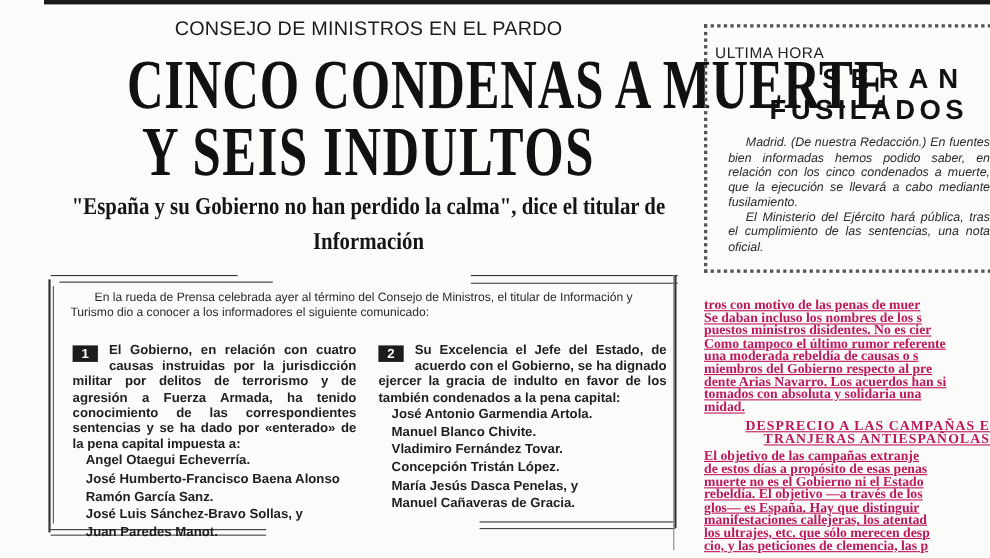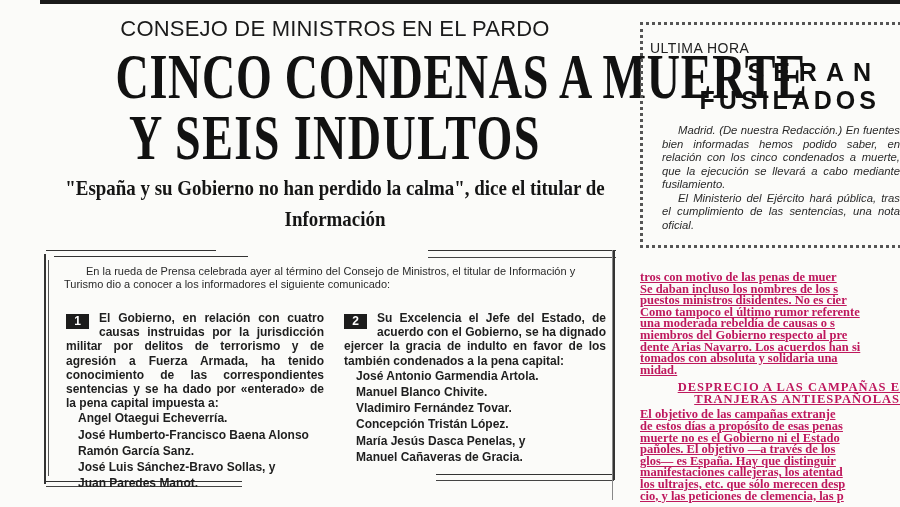--- a/index.html
+++ b/index.html
@@ -6,21 +6,21 @@
   body {
     width: 900px; height: 507px; overflow: hidden;
     background: #fbfbf9; color: #161616; position: relative;
     font-family: "Liberation Sans", sans-serif;
   }
   .top-rule { position: absolute; left: 40px; top: 0; width: 860px; height: 4px; background: #1a1a1a; }
 
   
   .kicker {
     position: absolute; left: 40px; top: 16px; width: 590px; text-align: center;
-    font-family: "Liberation Sans", sans-serif; font-size: 22px; letter-spacing: 0.2px; color: #1b1b1b;
+    font-family: "Liberation Sans", sans-serif; font-size: 18px; letter-spacing: 0.2px; color: #1b1b1b;
   }
   .headline {
     position: absolute; left: 30px; top: 46px; width: 610px; text-align: center;
     font-family: "Liberation Serif", serif; font-weight: bold; color: #111;
     font-size: 64px; line-height: 61px; transform: scaleX(0.72); transform-origin: center top;
     white-space: nowrap;
   }
   .headline .l1 { display:block; letter-spacing: 1px; }
   .headline .l2 { display:block; letter-spacing: 2px; }
   .subhead {
@@ -162,18 +162,18 @@
   <span class="line">dente Arias Navarro. Los acuerdos han si</span>
   <span class="line">tomados con absoluta y solidaria una</span>
   <span class="line">midad.</span>
   <span class="rcol-head">
     <span class="line">DESPRECIO A LAS CAMPAÑAS E</span>
     <span class="line">TRANJERAS ANTIESPAÑOLAS</span>
   </span>
   <span class="line">   El objetivo de las campañas extranje</span>
   <span class="line">de estos días a propósito de esas penas</span>
   <span class="line">muerte no es el Gobierno ni el Estado</span>
-  <span class="line">pañoles. El objetivo —a través de los</span>
+  <span class="line">rebeldía. El objetivo —a través de los</span>
   <span class="line">glos— es España. Hay que distinguir</span>
   <span class="line">manifestaciones callejeras, los atentad</span>
   <span class="line">los ultrajes, etc. que sólo merecen desp</span>
   <span class="line">cio, y las peticiones de clemencia, las p</span>
 </div>
 
 </body></html>

